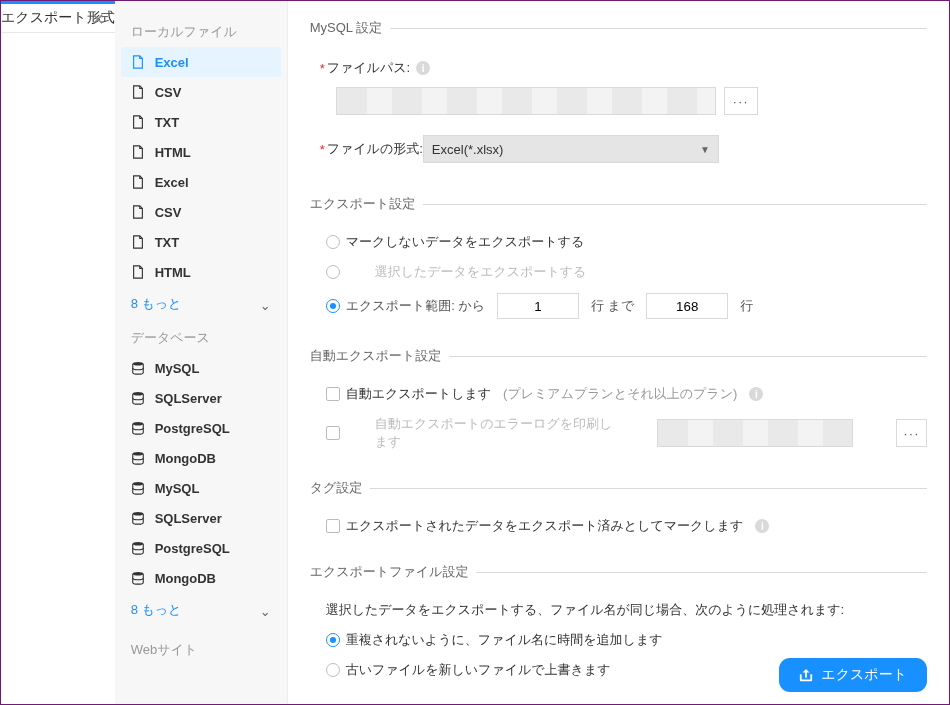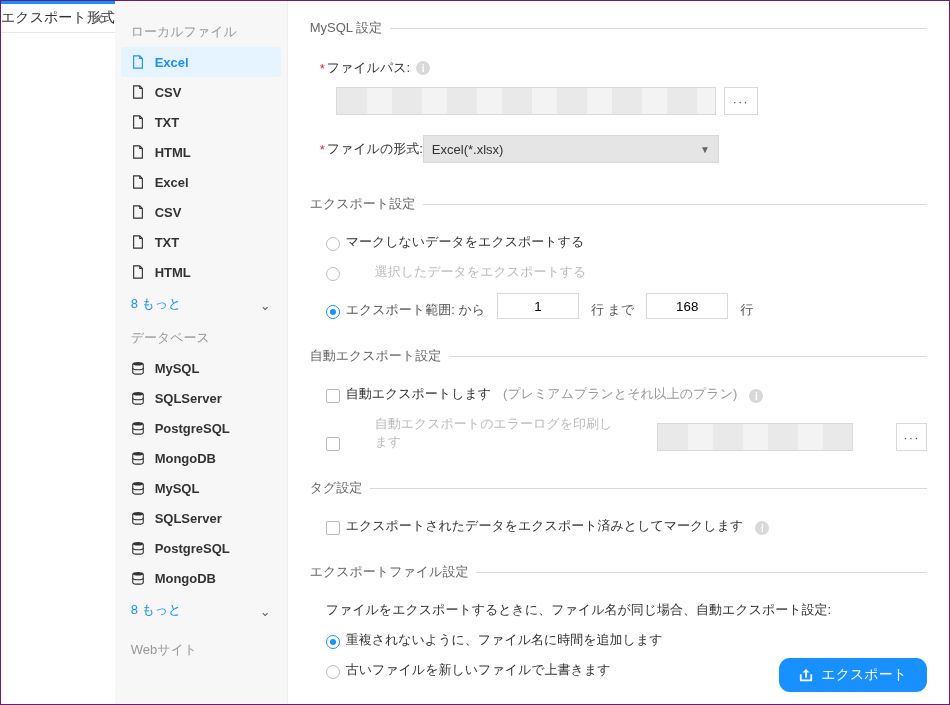--- a/index.html
+++ b/index.html
@@ -24,21 +24,21 @@
 .req { color: #f5222d; margin-right: 2px; }
 .label { color: #333; min-width: 96px; }
 .label-info { color: #999; margin-left: 6px; }
 .info-icon { display: inline-flex; width: 14px; height: 14px; border-radius: 50%; background: #d9d9d9; color: #fff; align-items: center; justify-content: center; font-size: 10px; margin-left: 6px; cursor: pointer; font-style: normal; font-weight: bold; }
 .text-input { height: 28px; border: 1px solid #d9d9d9; padding: 0 8px; background: #fff; }
 .text-input.path { width: 380px; background: repeating-linear-gradient(90deg,#e9e9e9 0,#e9e9e9 30px,#f3f3f3 30px,#f3f3f3 55px); color: transparent; }
 .text-input.path2 { width: 215px; background: repeating-linear-gradient(90deg,#e9e9e9 0,#e9e9e9 30px,#f3f3f3 30px,#f3f3f3 55px); color: transparent; }
 .browse-btn { width: 34px; height: 28px; border: 1px solid #d9d9d9; background: #fff; margin-left: 8px; cursor: pointer; letter-spacing: 1px; color: #555; }
 .select { height: 28px; width: 296px; border: 1px solid #d9d9d9; background: #e5e5e5; padding: 0 24px 0 8px; position: relative; display: inline-flex; align-items: center; cursor: pointer; color: #333; }
 .select .caret { position: absolute; right: 8px; color: #666; font-size: 10px; }
-.radio-row, .check-row { display: flex; align-items: flex-end; padding: 6px 0 6px 16px; gap: 6px; }
+.radio-row, .check-row { display: flex; align-items: center; padding: 6px 0 6px 16px; gap: 6px; }
 .radio-row.disabled, .check-row.disabled { color: #bbb; gap: 35px; }
 .radio, .checkbox { width: 14px; height: 14px; border: 1px solid #bbb; background: #fff; display: inline-block; flex-shrink: 0; }
 .radio { border-radius: 50%; position: relative; }
 .radio.checked { border-color: #1890ff; }
 .radio.checked::after { content: ""; position: absolute; width: 6px; height: 6px; background: #1890ff; border-radius: 50%; top: 3px; left: 3px; }
 .checkbox { border-radius: 2px; }
 .num-input { width: 82px; height: 26px; border: 1px solid #d9d9d9; text-align: center; margin: 0 6px; }
 .inline-txt { color: #555; }
 .footer { position: absolute; right: 22px; bottom: 12px; }
 .export-btn { background: #1890ff; color: #fff; border: none; height: 34px; padding: 0 20px; font-size: 14px; display: inline-flex; align-items: center; gap: 8px; cursor: pointer; border-radius: 11px; }
@@ -261,21 +261,21 @@
         <div class="check-row">
           <span class="checkbox"></span>
           <span>エクスポートされたデータをエクスポート済みとしてマークします</span>
           <span class="info-icon">i</span>
         </div>
       </fieldset>
 
       <fieldset class="group">
         <legend>エクスポートファイル設定</legend>
         <div class="radio-row" style="padding-left:16px;">
-          <span>ファイルをエクスポートするときに、ファイル名が同じ場合、自動エクスポート設定:</span>
+          <span>選択したデータをエクスポートする、ファイル名が同じ場合、次のように処理されます:</span>
         </div>
         <div class="radio-row">
           <span class="radio checked"></span>
           <span>重複されないように、ファイル名に時間を追加します</span>
         </div>
         <div class="radio-row">
           <span class="radio"></span>
           <span>古いファイルを新しいファイルで上書きます</span>
         </div>
 

